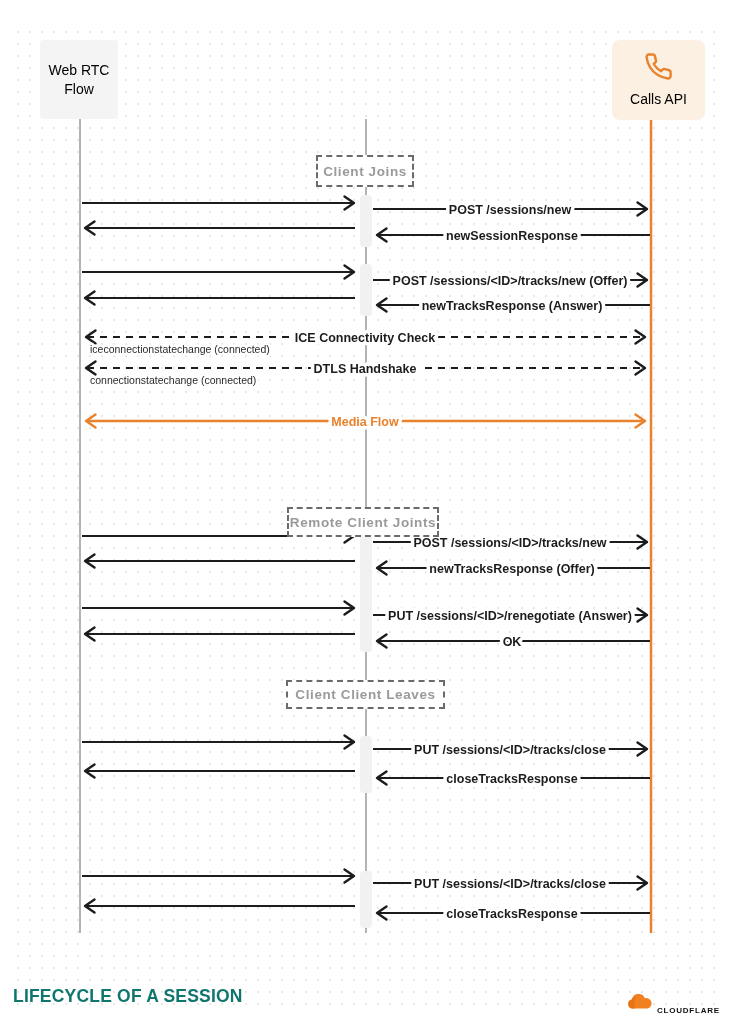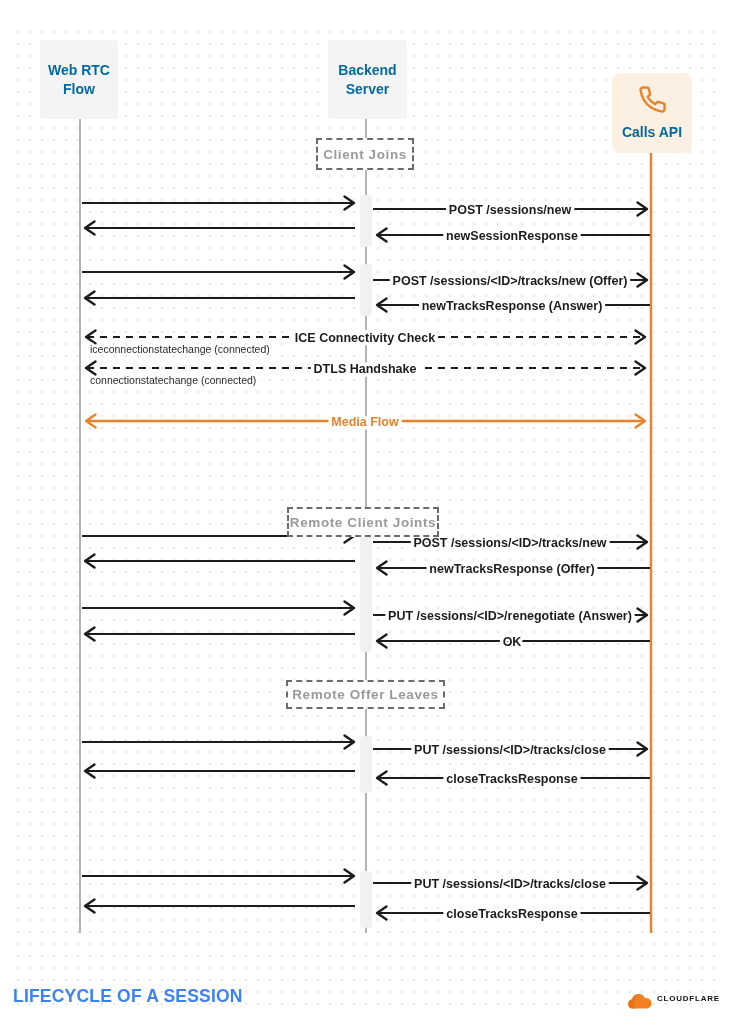--- a/index.html
+++ b/index.html
@@ -9,29 +9,29 @@
         background-image:radial-gradient(circle,#E7E7E7 1.2px,transparent 1.4px);
         background-size:12px 12px;}
   svg.layer{position:absolute;left:0;top:0;}
   .msg{font:bold 12.5px "Liberation Sans",sans-serif;fill:#1C1C1C;
        paint-order:stroke;stroke:#FFFFFF;stroke-width:7px;stroke-linejoin:round;}
   .msg-orange{fill:#E8822C;}
   .note{font:10.5px "Liberation Sans",sans-serif;fill:#2A2A2A;
         paint-order:stroke;stroke:#FFFFFF;stroke-width:5px;stroke-linejoin:round;}
   .actor{position:absolute;background:#F4F4F4;border-radius:3px;
          display:flex;align-items:center;justify-content:center;flex-direction:column;
-         text-align:center;font-weight:bold;font-size:14px;line-height:1.3;color:#0369a1;}
+         text-align:center;font-weight:normal;font-size:14px;line-height:1.3;color:#000000;}
   .actor-calls{background:#FBF0E1;border-radius:8px;justify-content:flex-start;padding-top:12px;box-sizing:border-box;}
   .actor-calls .phone-wrap{margin-bottom:5px;}
   .section{position:absolute;background:#fff;border:2px dashed #6B6B6B;box-sizing:border-box;
            display:flex;align-items:center;justify-content:center;
            font-size:13.5px;font-weight:bold;color:#9A9A9A;letter-spacing:0.6px;white-space:nowrap;}
   .footer-title{position:absolute;left:13px;top:986px;font-size:17.5px;font-weight:bold;
-                color:#3b82f6;letter-spacing:0.2px;}
-  .brand{position:absolute;right:12px;top:994px;display:flex;align-items:flex-start;gap:4px;}
+                color:#0f766e;letter-spacing:0.2px;}
+  .brand{position:absolute;right:12px;top:994px;display:flex;align-items:flex-end;gap:4px;}
   .brand-text{font-size:8px;font-weight:bold;letter-spacing:0.8px;color:#111;}
 </style>
 </head>
 <body>
 
 <div class="canvas">
   <div class="dots"></div>
 
   <svg class="layer" width="732" height="1019" viewBox="0 0 732 1019">
     <defs>
@@ -143,42 +143,38 @@
       <line x1="355" y1="906" x2="86" y2="906" marker-end="url(#ah)"></line>
     </g>
     <text class="msg" x="512" y="917.5" text-anchor="middle">closeTracksResponse</text>
   </svg>
 
   <div class="actor" style="left:40px;top:40px;width:78px;height:79px;">
     <span>Web RTC</span>
     <span>Flow</span>
   </div>
 
-  <div class="actor" style="left:328px;top:40px;width:79px;height:79px;">
-    <span>Backend</span>
-    <span>Server</span>
-  </div>
 
-  <div class="actor actor-calls" style="left:612px;top:40px;width:80px;height:80px;margin-top:33px;">
+  <div class="actor actor-calls" style="left:612px;top:40px;width:93px;height:80px;">
     <span class="phone-wrap">
       <svg viewBox="0 0 24 24" width="29" height="29" fill="none" stroke="#E8822C" stroke-width="2" stroke-linecap="round" stroke-linejoin="round">
         <path d="M22 16.92v3a2 2 0 0 1-2.18 2 19.79 19.79 0 0 1-8.63-3.07 19.5 19.5 0 0 1-6-6 19.79 19.79 0 0 1-3.07-8.67A2 2 0 0 1 4.11 2h3a2 2 0 0 1 2 1.72 12.84 12.84 0 0 0 .7 2.81 2 2 0 0 1-.45 2.11L8.09 9.91a16 16 0 0 0 6 6l1.27-1.27a2 2 0 0 1 2.11-.45 12.84 12.84 0 0 0 2.81.7A2 2 0 0 1 22 16.92z"></path>
       </svg>
     </span>
     <span>Calls API</span>
   </div>
 
-  <div class="section" style="left:316px;top:138px;width:98px;height:32px;">
+  <div class="section" style="left:316px;top:155px;width:98px;height:32px;">
     <span>Client Joins</span>
   </div>
   <div class="section" style="left:287px;top:463px;width:152px;height:30px;margin-top:44px;">
     <span>Remote Client Joints</span>
   </div>
   <div class="section" style="left:286px;top:680px;width:159px;height:29px;">
-    <span>Remote Offer Leaves</span>
+    <span>Client Client Leaves</span>
   </div>
 
   <div class="footer-title">LIFECYCLE OF A SESSION</div>
 
   <div class="brand">
     <span>
       <svg viewBox="0 0 36 22" width="27" height="17">
         <path d="M29 19 H9 a6 6 0 0 1-1.3-11.85 A9 9 0 0 1 25 5.4 6.5 6.5 0 0 1 29 19z" fill="#F38020"></path>
         <path d="M12 19 H9 a6 6 0 0 1-1.3-11.85 A9 9 0 0 1 14.5 3.6 C11 6 10 12 12 19z" fill="#E87410"></path>
       </svg>

